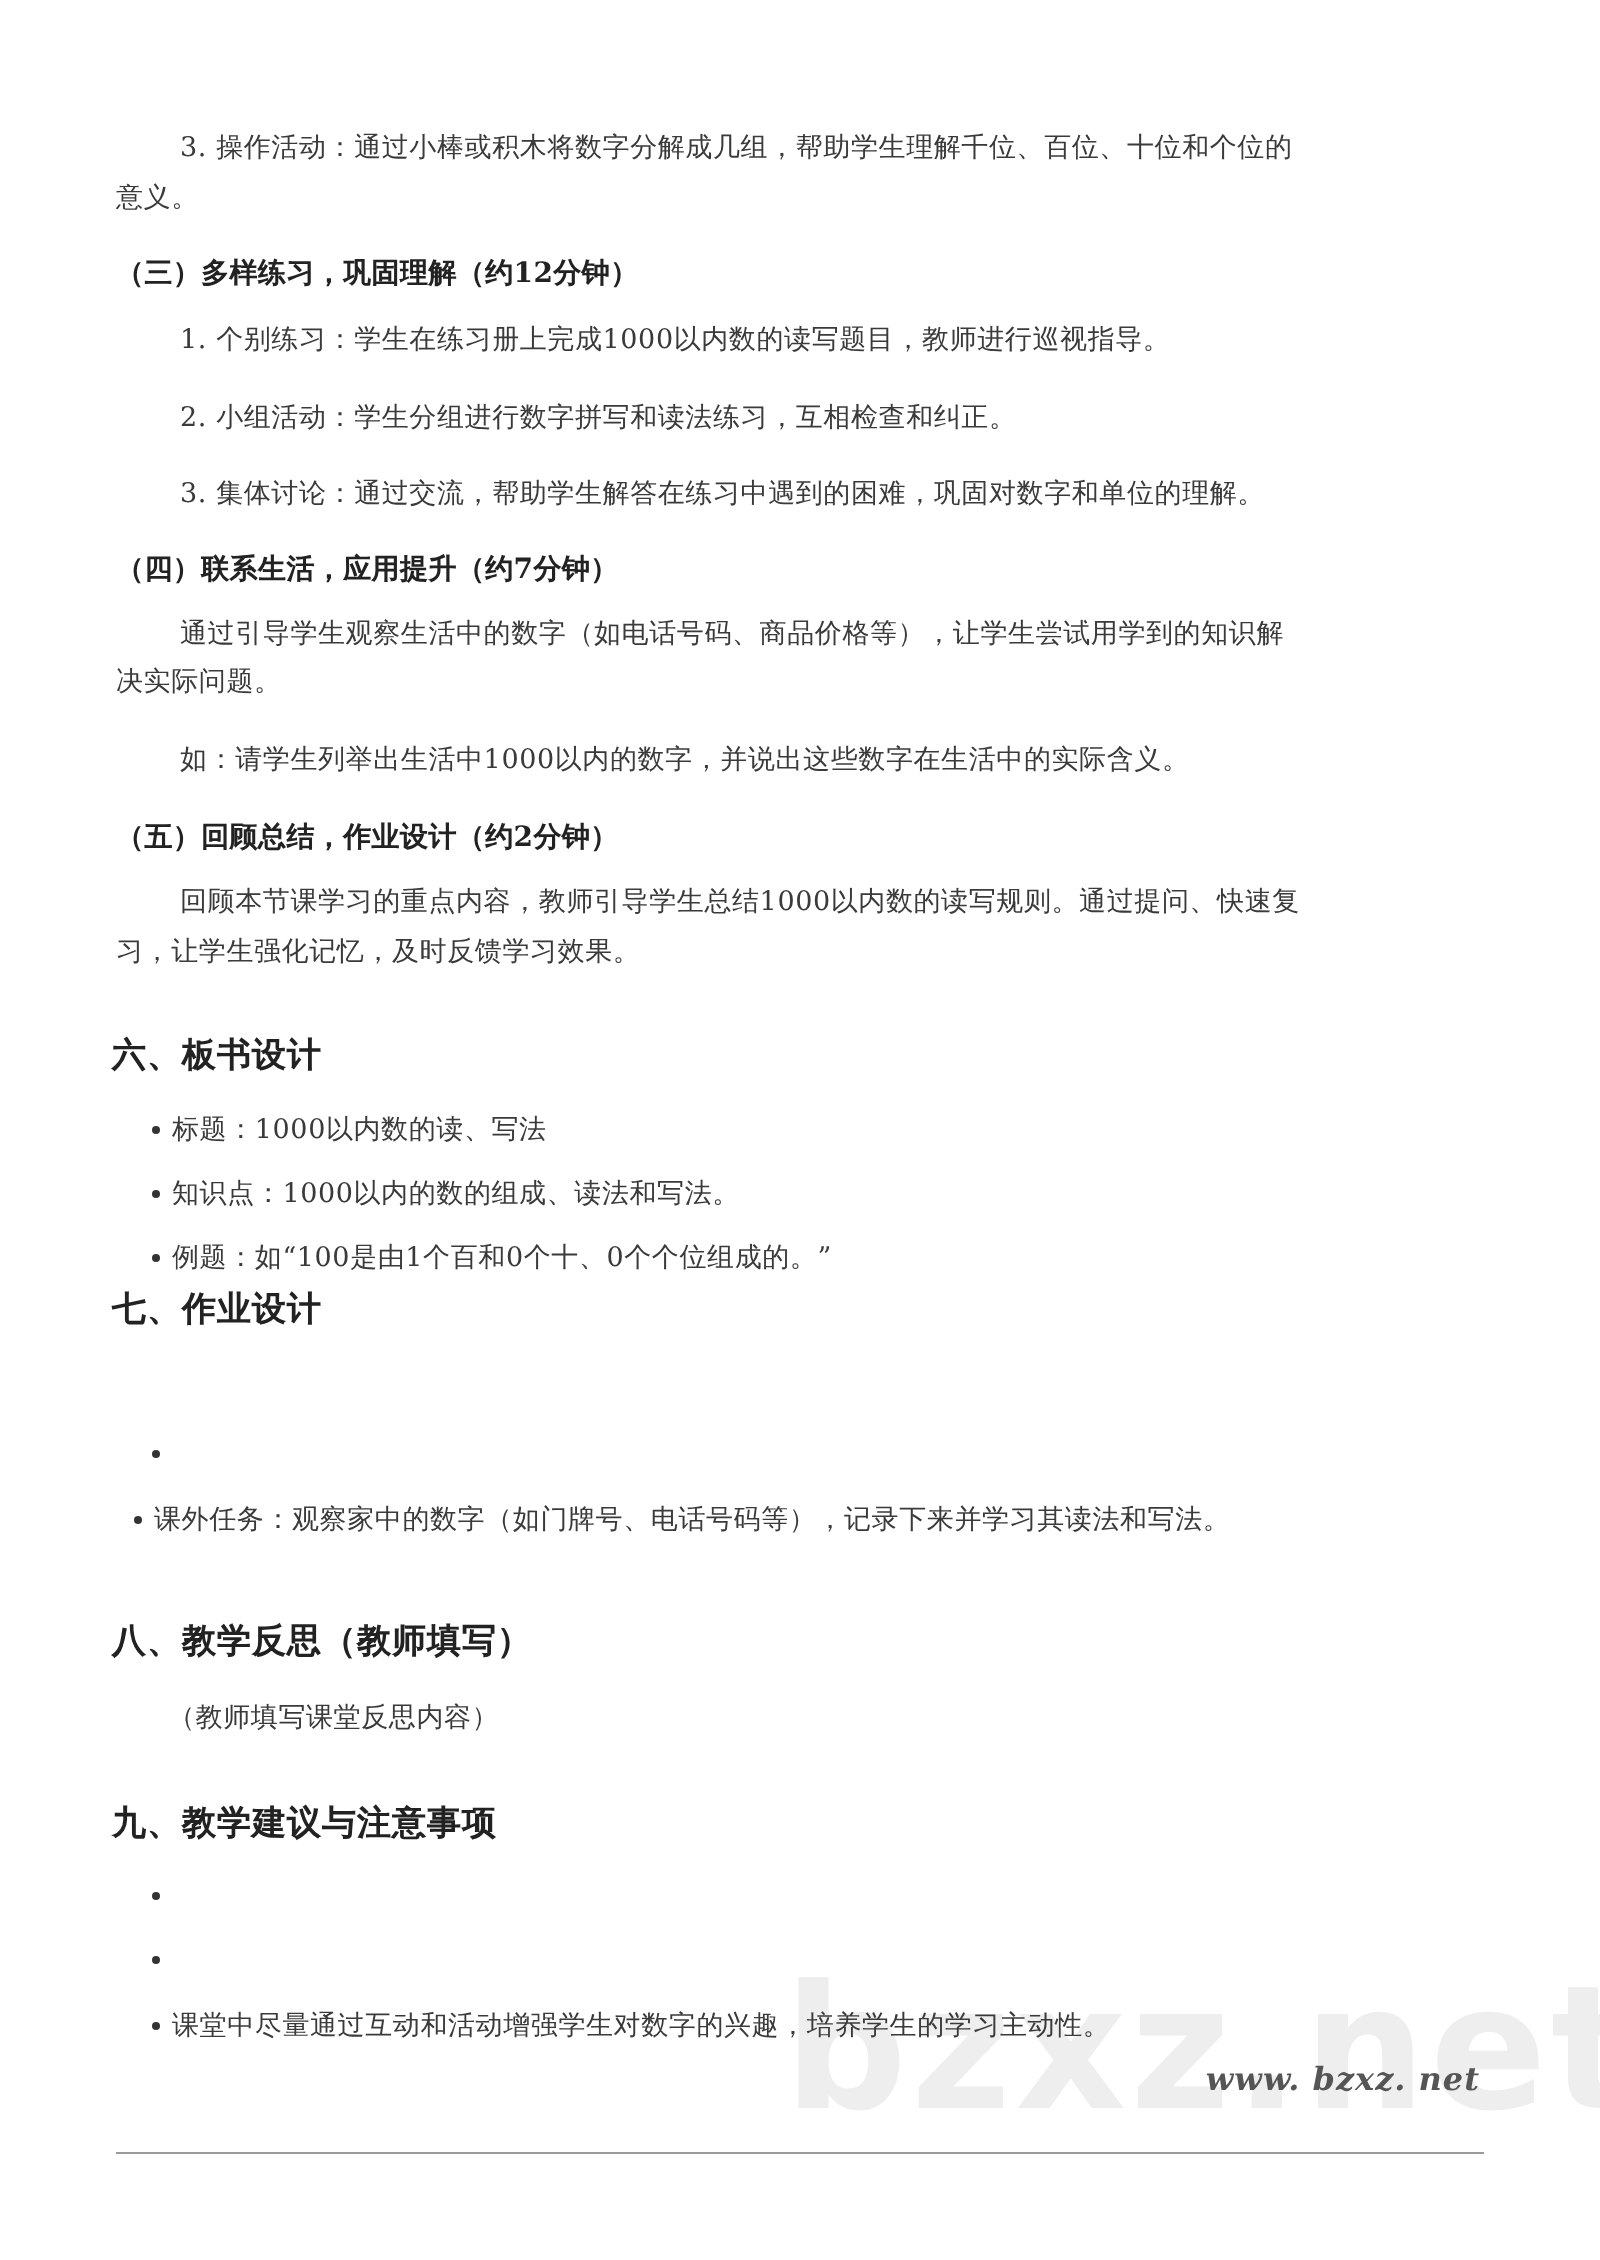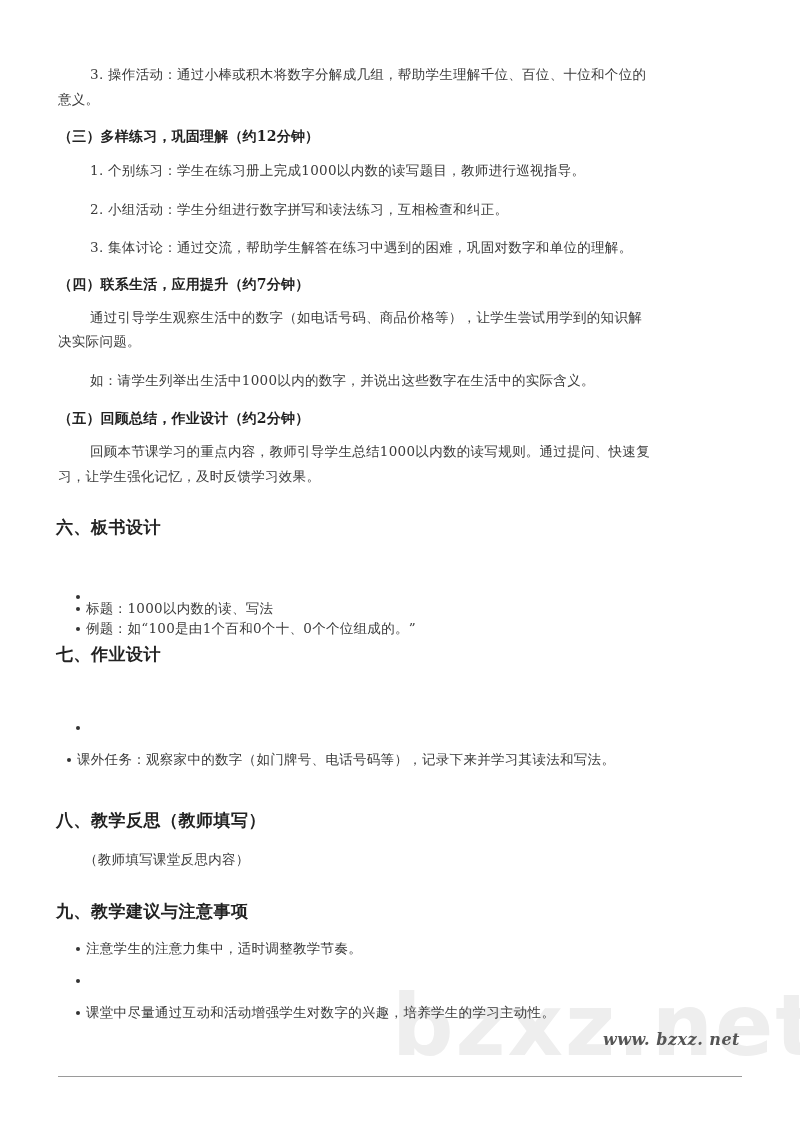--- a/index.html
+++ b/index.html
@@ -45,32 +45,32 @@
     <div class="abs sub-h" style="left:58px; top:276px;">（四）联系生活，应用提升（约7分钟）</div>
     <div class="abs p" style="left:90px; top:307px;">通过引导学生观察生活中的数字（如电话号码、商品价格等），让学生尝试用学到的知识解</div>
     <div class="abs p" style="left:58px; top:331px;">决实际问题。</div>
     <div class="abs p" style="left:90px; top:370px;">如：请学生列举出生活中1000以内的数字，并说出这些数字在生活中的实际含义。</div>
 
     <div class="abs sub-h" style="left:58px; top:410px;">（五）回顾总结，作业设计（约2分钟）</div>
     <div class="abs p" style="left:90px; top:441px;">回顾本节课学习的重点内容，教师引导学生总结1000以内数的读写规则。通过提问、快速复</div>
     <div class="abs p" style="left:58px; top:466px;">习，让学生强化记忆，及时反馈学习效果。</div>
 
     <div class="abs h2" style="left:56px; top:516px;">六、板书设计</div>
-    <div class="abs bullet" style="left:76px; top:556px;margin-top:44px;"><span class="dot"></span><span>标题：1000以内数的读、写法</span></div>
-    <div class="abs bullet" style="left:76px; top:588px;"><span class="dot"></span></div>
+    <div class="abs bullet" style="left:76px; top:556px;"><span class="dot"></span><span>标题：1000以内数的读、写法</span></div>
+    <div class="abs bullet" style="left:76px; top:588px;"><span class="dot"></span><span>知识点：1000以内的数的组成、读法和写法。</span></div>
     <div class="abs bullet" style="left:76px; top:620px;"><span class="dot"></span><span>例题：如“100是由1个百和0个十、0个个位组成的。”</span></div>
 
     <div class="abs h2" style="left:56px; top:643px;">七、作业设计</div>
     <div class="abs bullet" style="left:76px; top:719px;"><span class="dot"></span></div>
     <div class="abs bullet" style="left:67px; top:751px;"><span class="dot"></span><span>课外任务：观察家中的数字（如门牌号、电话号码等），记录下来并学习其读法和写法。</span></div>
 
     <div class="abs h2" style="left:56px; top:809px;">八、教学反思（教师填写）</div>
     <div class="abs p" style="left:84px; top:849px;">（教师填写课堂反思内容）</div>
 
     <div class="abs h2" style="left:56px; top:900px;">九、教学建议与注意事项</div>
-    <div class="abs bullet" style="left:76px; top:940px;"><span class="dot"></span><span>注意学生的注意力集中，适时调整教学节奏。</span></div>
+    <div class="abs bullet" style="left:76px; top:940px;"><span class="dot"></span></div>
     <div class="abs bullet" style="left:76px; top:972px;"><span class="dot"></span></div>
     <div class="abs bullet" style="left:76px; top:1004px;"><span class="dot"></span><span>课堂中尽量通过互动和活动增强学生对数字的兴趣，培养学生的学习主动性。</span></div>
   </div>
 
   <div class="footer-line"></div>
   <div class="footer-url">www. bzxz. net</div>
 </div>
 
 </body></html>

